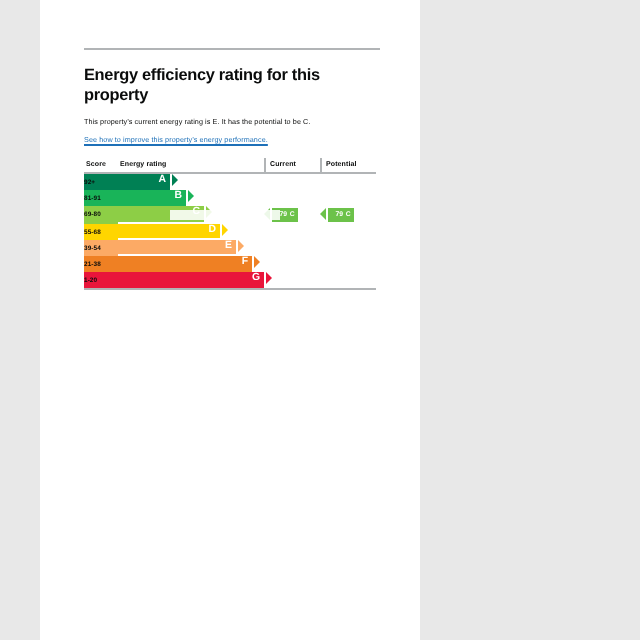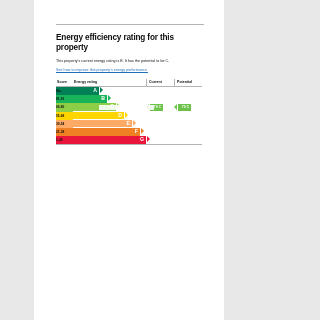--- a/index.html
+++ b/index.html
@@ -10,21 +10,21 @@
   body {
     width: 226px;
     height: 320px;
     overflow: hidden;
     font-family: "Liberation Sans", sans-serif;
     -webkit-font-smoothing: antialiased;
   }
 
   .page {
     position: absolute;
-    left: 34px;
+    left: 20px;
     top: 0;
     width: 190px;
     height: 320px;
     background: #ffffff;
   }
 
   .content {
     position: absolute;
     left: 22px;
     top: 24px;

